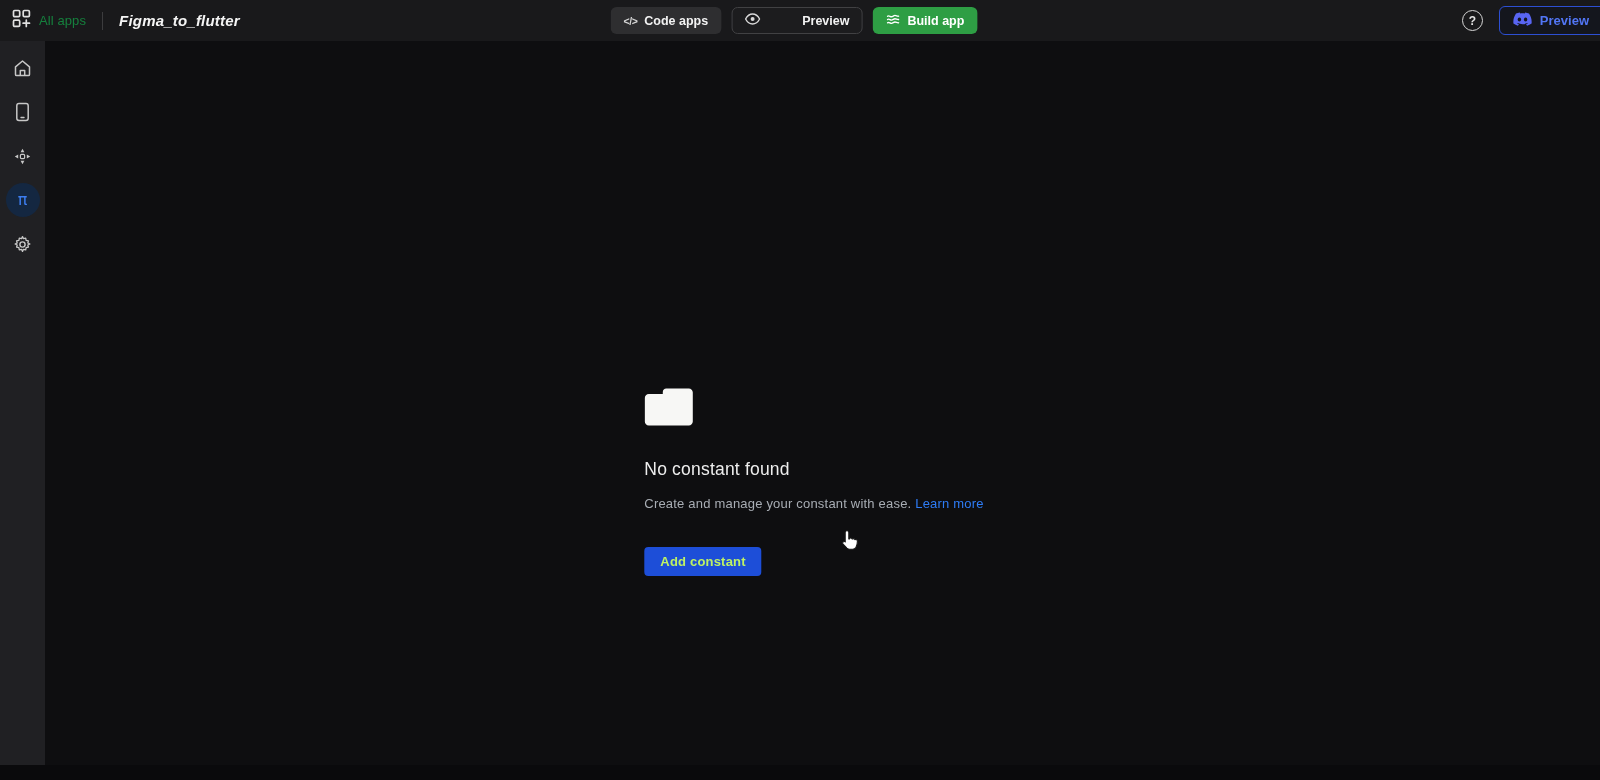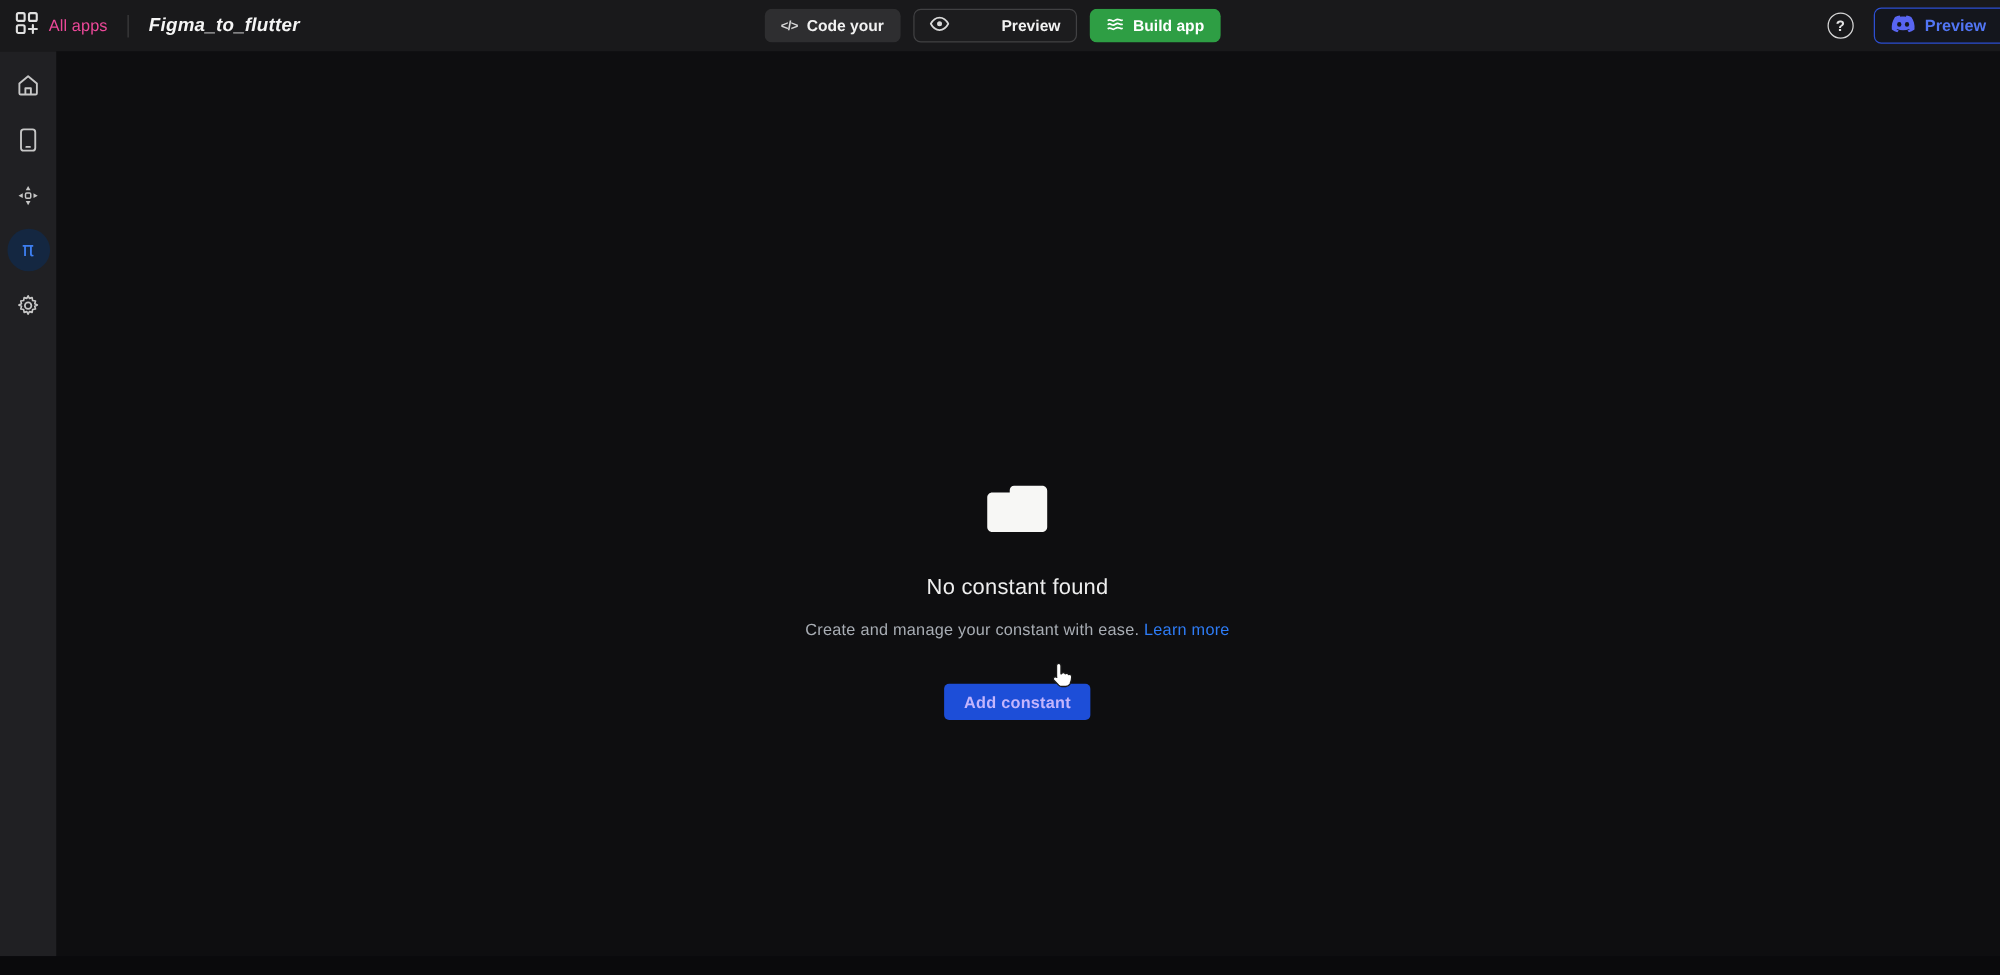--- a/index.html
+++ b/index.html
@@ -14,21 +14,21 @@
   
   .topbar {
     position: absolute; top: 0; left: 0; width: 1600px; height: 41px;
     background: #19191b;
     display: flex; align-items: center;
     z-index: 5;
     overflow: hidden;
   }
   .topbar-left { display: flex; align-items: center; gap: 0; padding-left: 12px; }
   .allapps { display: flex; align-items: center; gap: 8px; cursor: pointer; }
-  .allapps-label { font-size: 13px; color: #ec4899; letter-spacing: .1px; }
+  .allapps-label { font-size: 13px; color: #15803d; letter-spacing: .1px; }
   .tb-divider { width: 1px; height: 18px; background: #3c3c3e; margin: 0 16px; }
   .project-title { font-size: 15px; font-weight: 700; color: #f5f5f5; letter-spacing: .2px; font-style: italic; }
 
   .topbar-center {
     position: absolute; left: 50%; top: 0; height: 41px;
     transform: translateX(-50%);
     display: flex; align-items: center; gap: 10px;
     margin-left: -6px;
   }
   .tb-btn {
@@ -85,30 +85,30 @@
   
   .bottom-strip {
     position: absolute; left: 0; bottom: 0; width: 1600px; height: 15px;
     background: #0a0a0c; z-index: 6;
   }
 
   
   .empty-state {
     position: absolute; top: 388px; left: 814px;
     transform: translateX(-50%);
-    display: flex; flex-direction: column; align-items: center;
+    display: flex; flex-direction: column; align-items: flex-start;
     text-align: center; white-space: nowrap;
   }
   .folder-wrap { margin-bottom: 33px; height: 38px; display:flex; align-items:center; }
   .empty-title { font-size: 17.5px; font-weight: 400; color: #eeeeee; margin-bottom: 16px; letter-spacing: .2px; }
   .empty-desc { font-size: 13px; color: #a8adb4; letter-spacing: .2px; margin-bottom: 36px; }
   .empty-desc a { color: #2e7cf6; text-decoration: none; cursor: pointer; }
   .btn-add {
     height: 29px; padding: 0 16px; border: none; border-radius: 4px;
-    background: #1d4ed8; color: #c4b5fd;
+    background: #1d4ed8; color: #bef264;
     font-size: 13px; font-weight: 700; letter-spacing: .2px;
     cursor: pointer; font-family: inherit;
   }
 
   
   .cursor-pointer-fake {
     position: absolute; left: 838px; top: 530px; z-index: 10;
     pointer-events: none;
   }
 </style>
@@ -128,21 +128,21 @@
       </span>
       <span class="allapps-label">All apps</span>
     </div>
     <div class="tb-divider"></div>
     <div class="project-title">Figma_to_flutter</div>
   </div>
 
   <div class="topbar-center">
     <button class="tb-btn btn-codeview">
       <span class="code-glyph">&lt;/&gt;</span>
-      <span>Code your</span>
+      <span>Code apps</span>
     </button>
     <button class="tb-btn btn-preview">
       <span>
         <svg width="16" height="12" viewBox="0 0 16 12" fill="none">
           <path d="M1 6 C3 2.2 5.4 1 8 1 C10.6 1 13 2.2 15 6 C13 9.8 10.6 11 8 11 C5.4 11 3 9.8 1 6Z" stroke="#d8d8d8" stroke-width="1.4"></path>
           <circle cx="8" cy="6" r="2" fill="#d8d8d8"></circle>
         </svg>
       </span>
       <span>Preview</span>
     </button>

